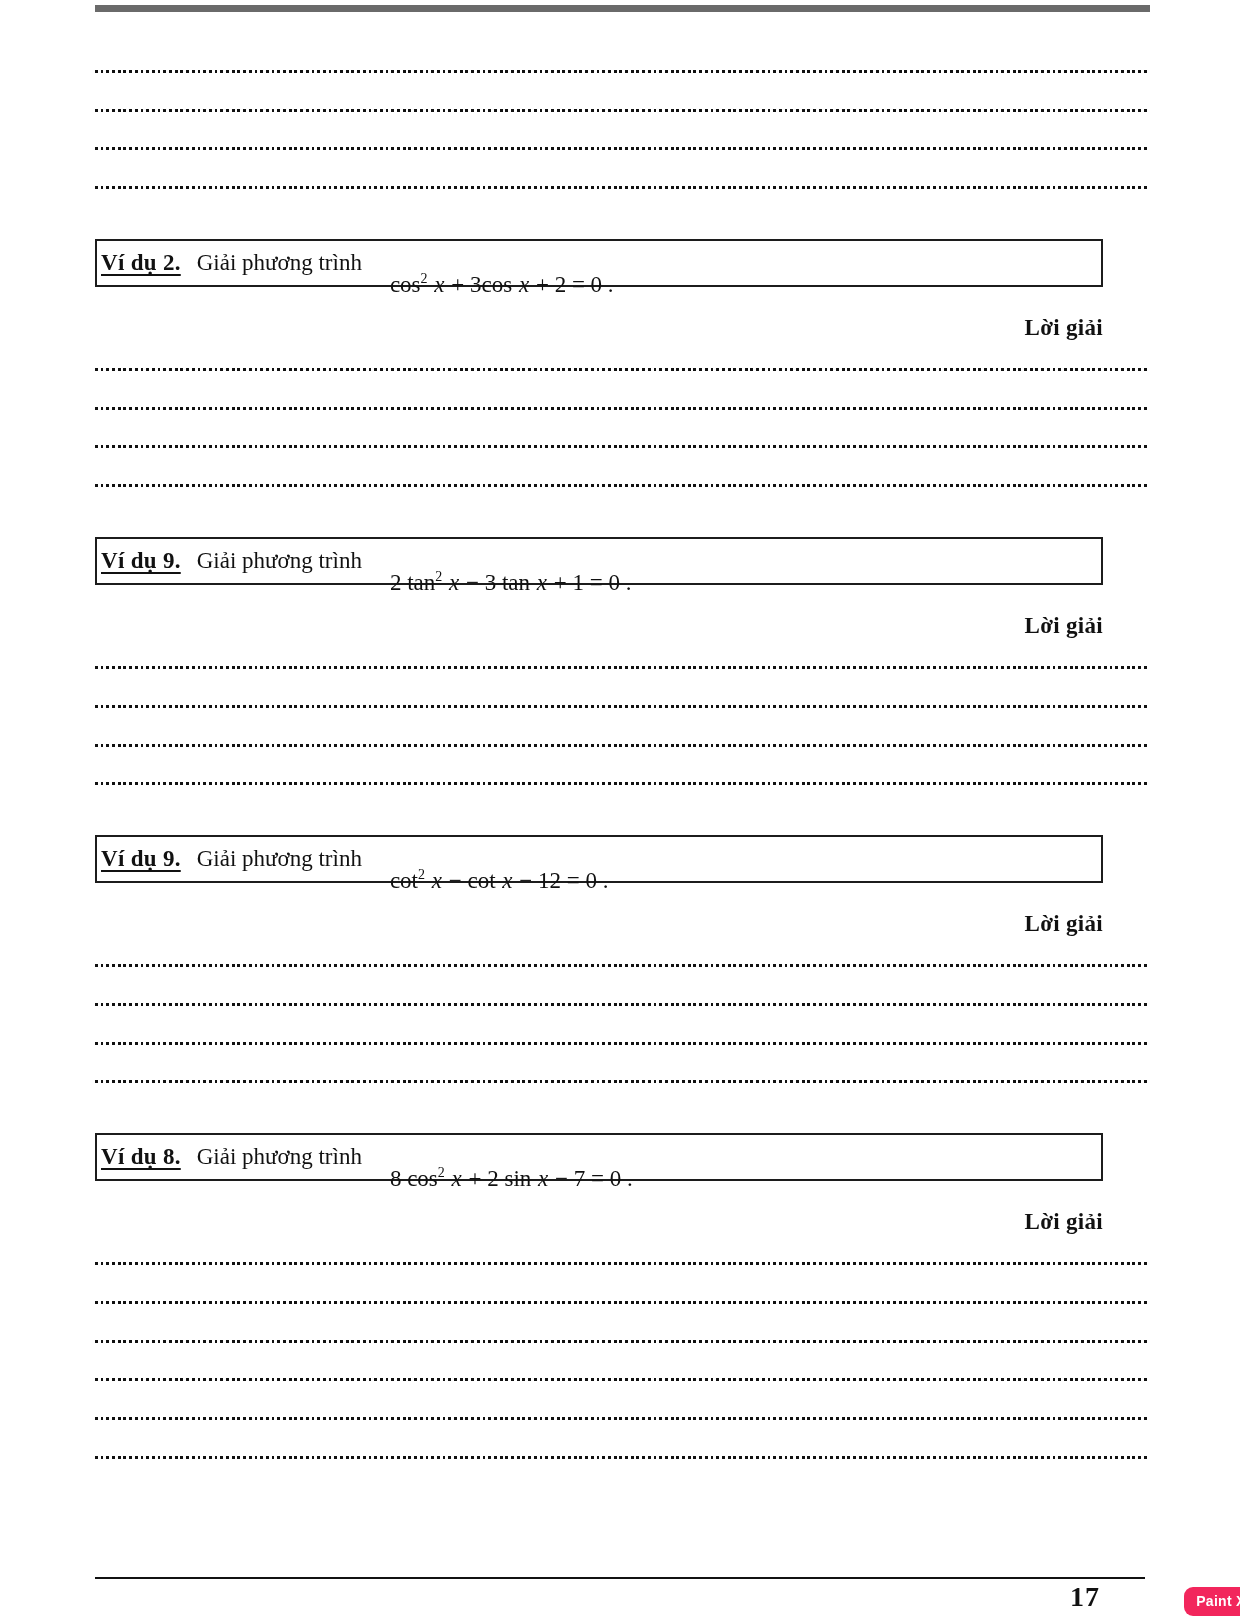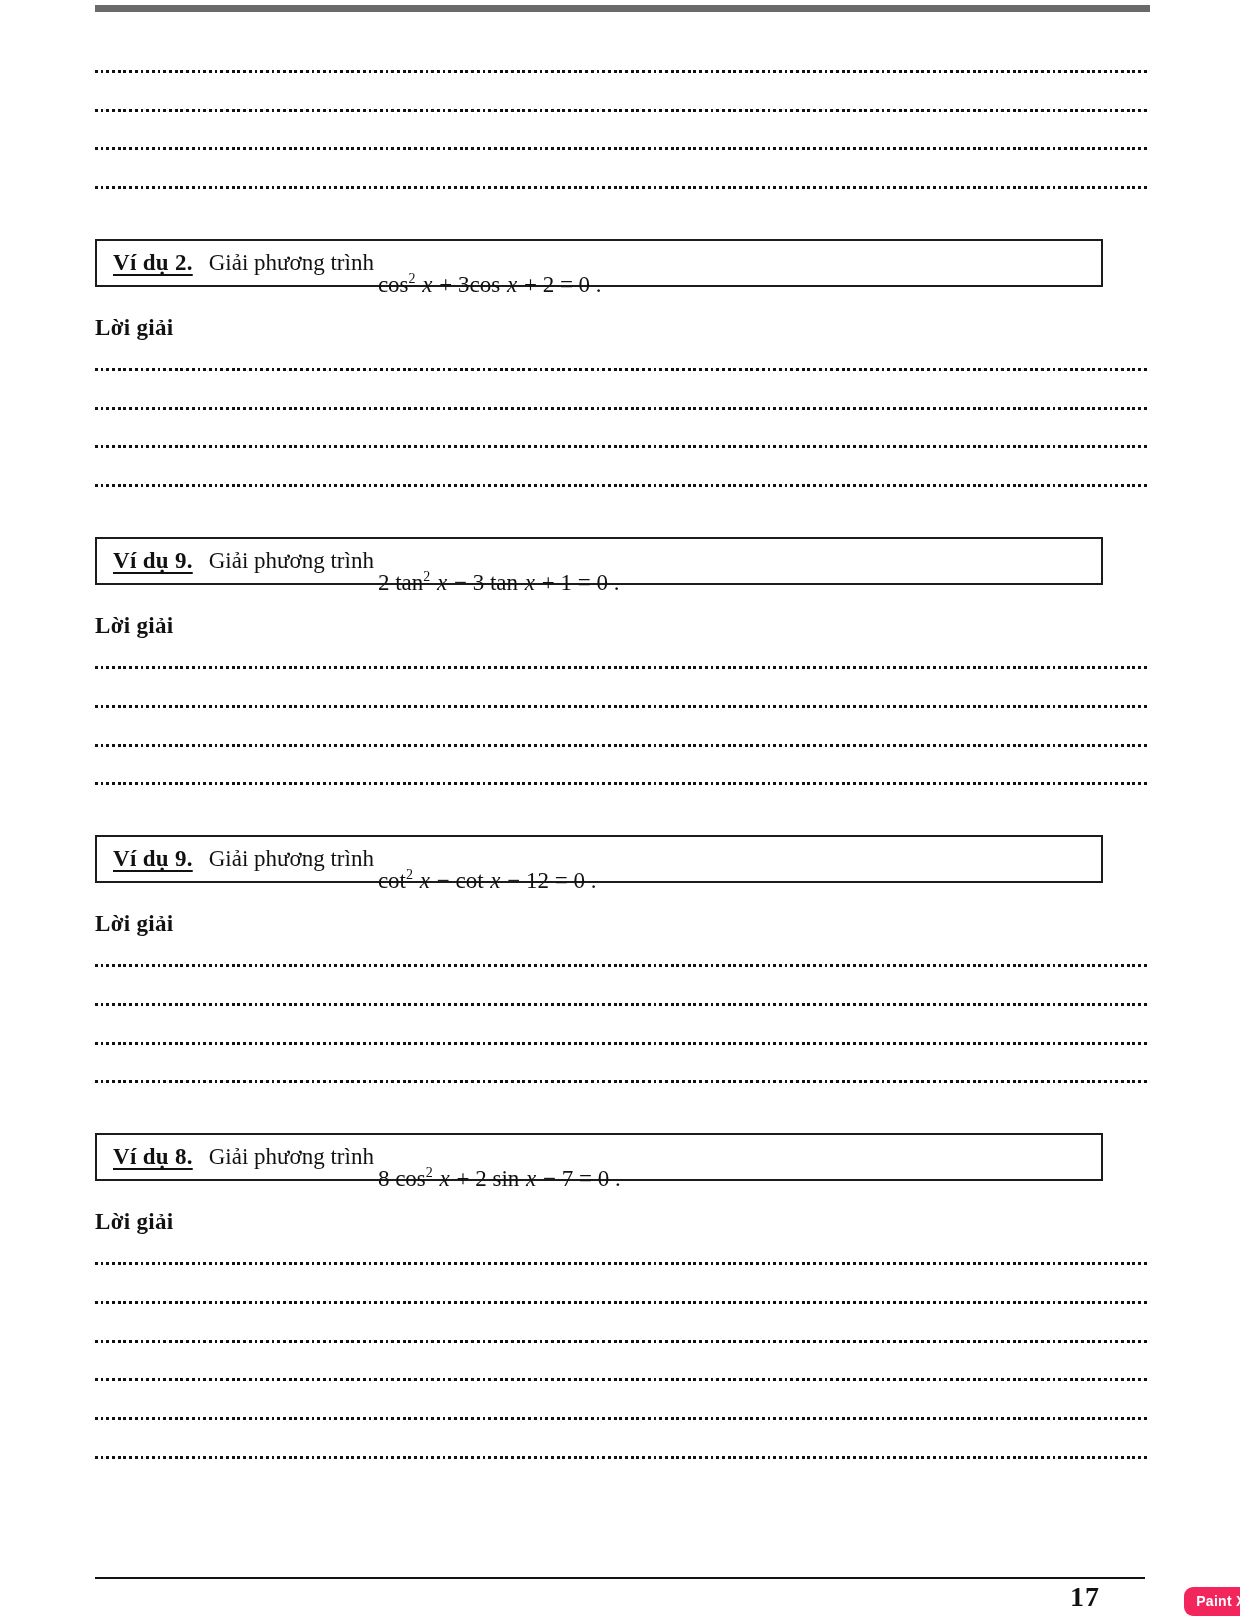--- a/index.html
+++ b/index.html
@@ -40,54 +40,54 @@
   }
   
   .ex-box {
     box-sizing: border-box;
     margin-top: 50px;
     width: 1008px;
     height: 48px;
     border: 2px solid #1c1c1c;
     display: flex;
     align-items: center;
-    padding-left: 16px;
+    padding-left: 4px;
     font-size: 23px;
     background: #ffffff;
   }
   .ex-label {
     font-weight: bold;
     text-decoration: underline;
     text-decoration-thickness: 2px;
     text-underline-offset: 4px;
     margin-right: 16px;
     letter-spacing: 0.3px;
     white-space: nowrap;
   }
   .ex-prompt {
-    margin-right: 4px;
+    margin-right: 28px;
     white-space: nowrap;
   }
   .ex-eq {
     font-size: 23px;
     white-space: nowrap;
     margin-top: 44px;
   }
   .ex-eq sup {
     font-size: 14px;
     line-height: 0;
   }
   .ex-eq i {
     font-style: italic;
     padding: 0 1px;
   }
   .solution-head {
     margin-top: 28px;
     width: 1008px;
-    text-align: left;
+    text-align: right;
     font-weight: bold;
     font-size: 23px;
     line-height: 26px;
     letter-spacing: 0.3px;
   }
   
   .footer {
     margin-top: 118px;
     position: relative;
     width: 1145px;

